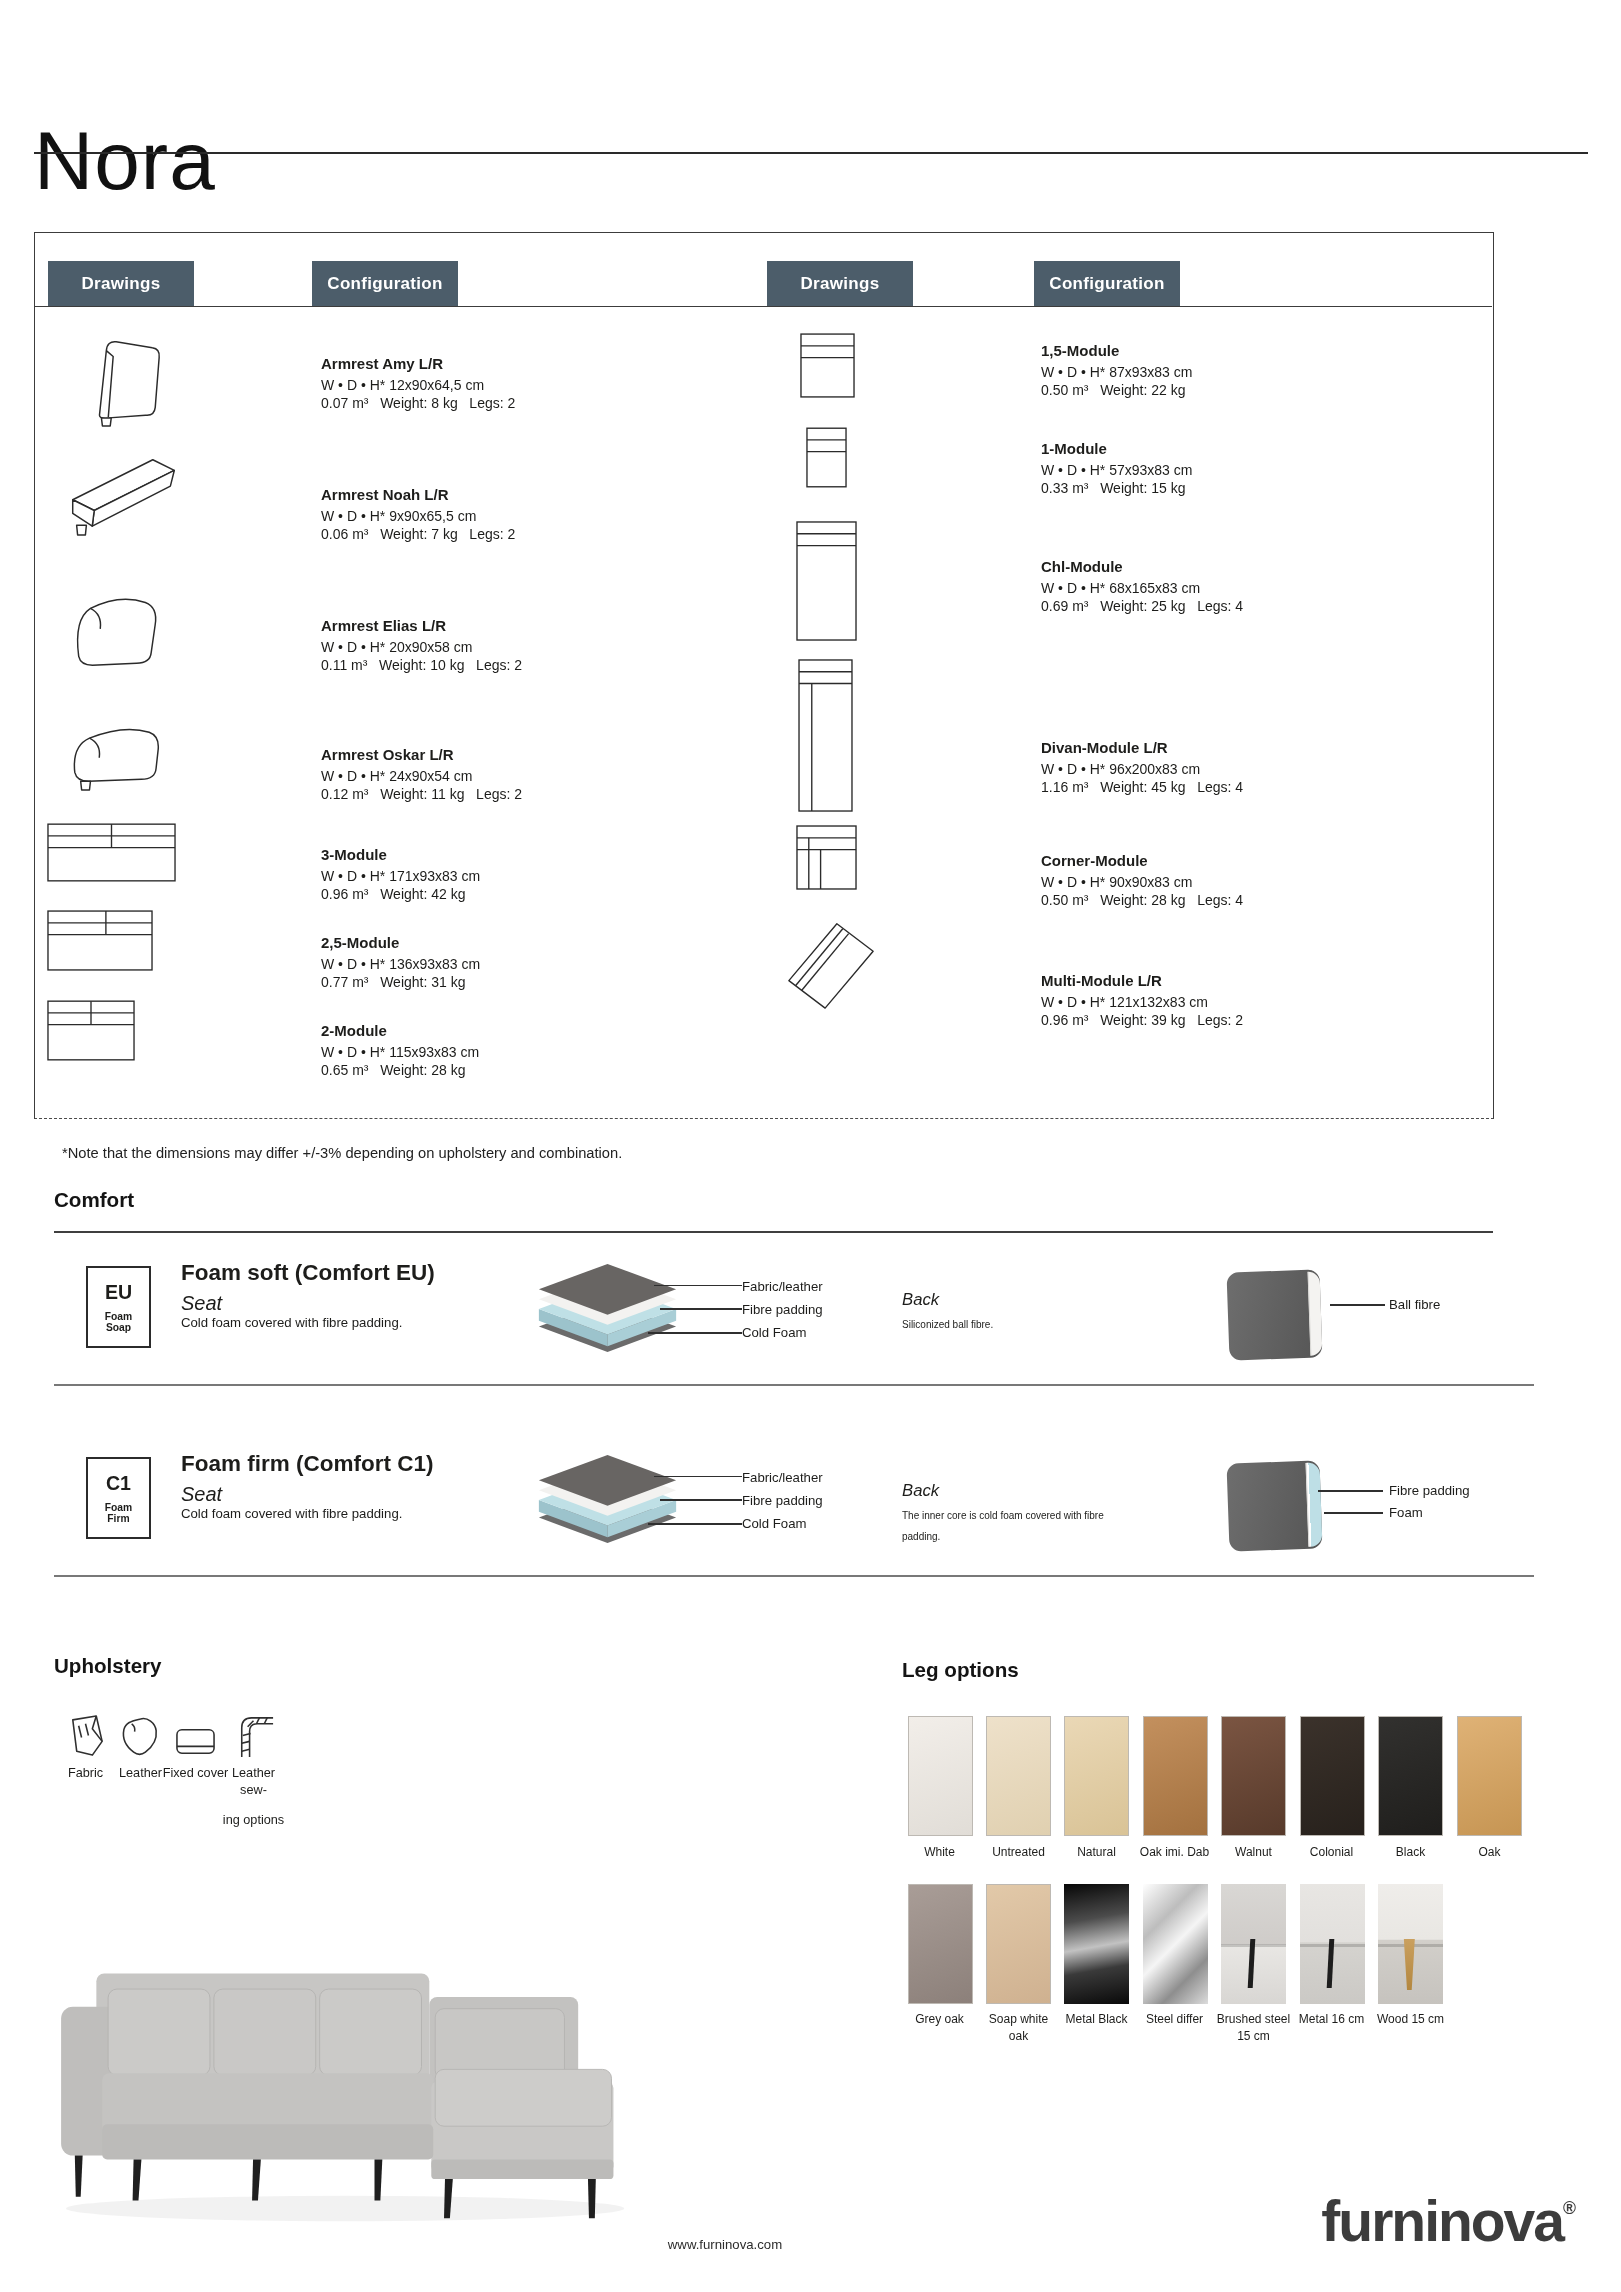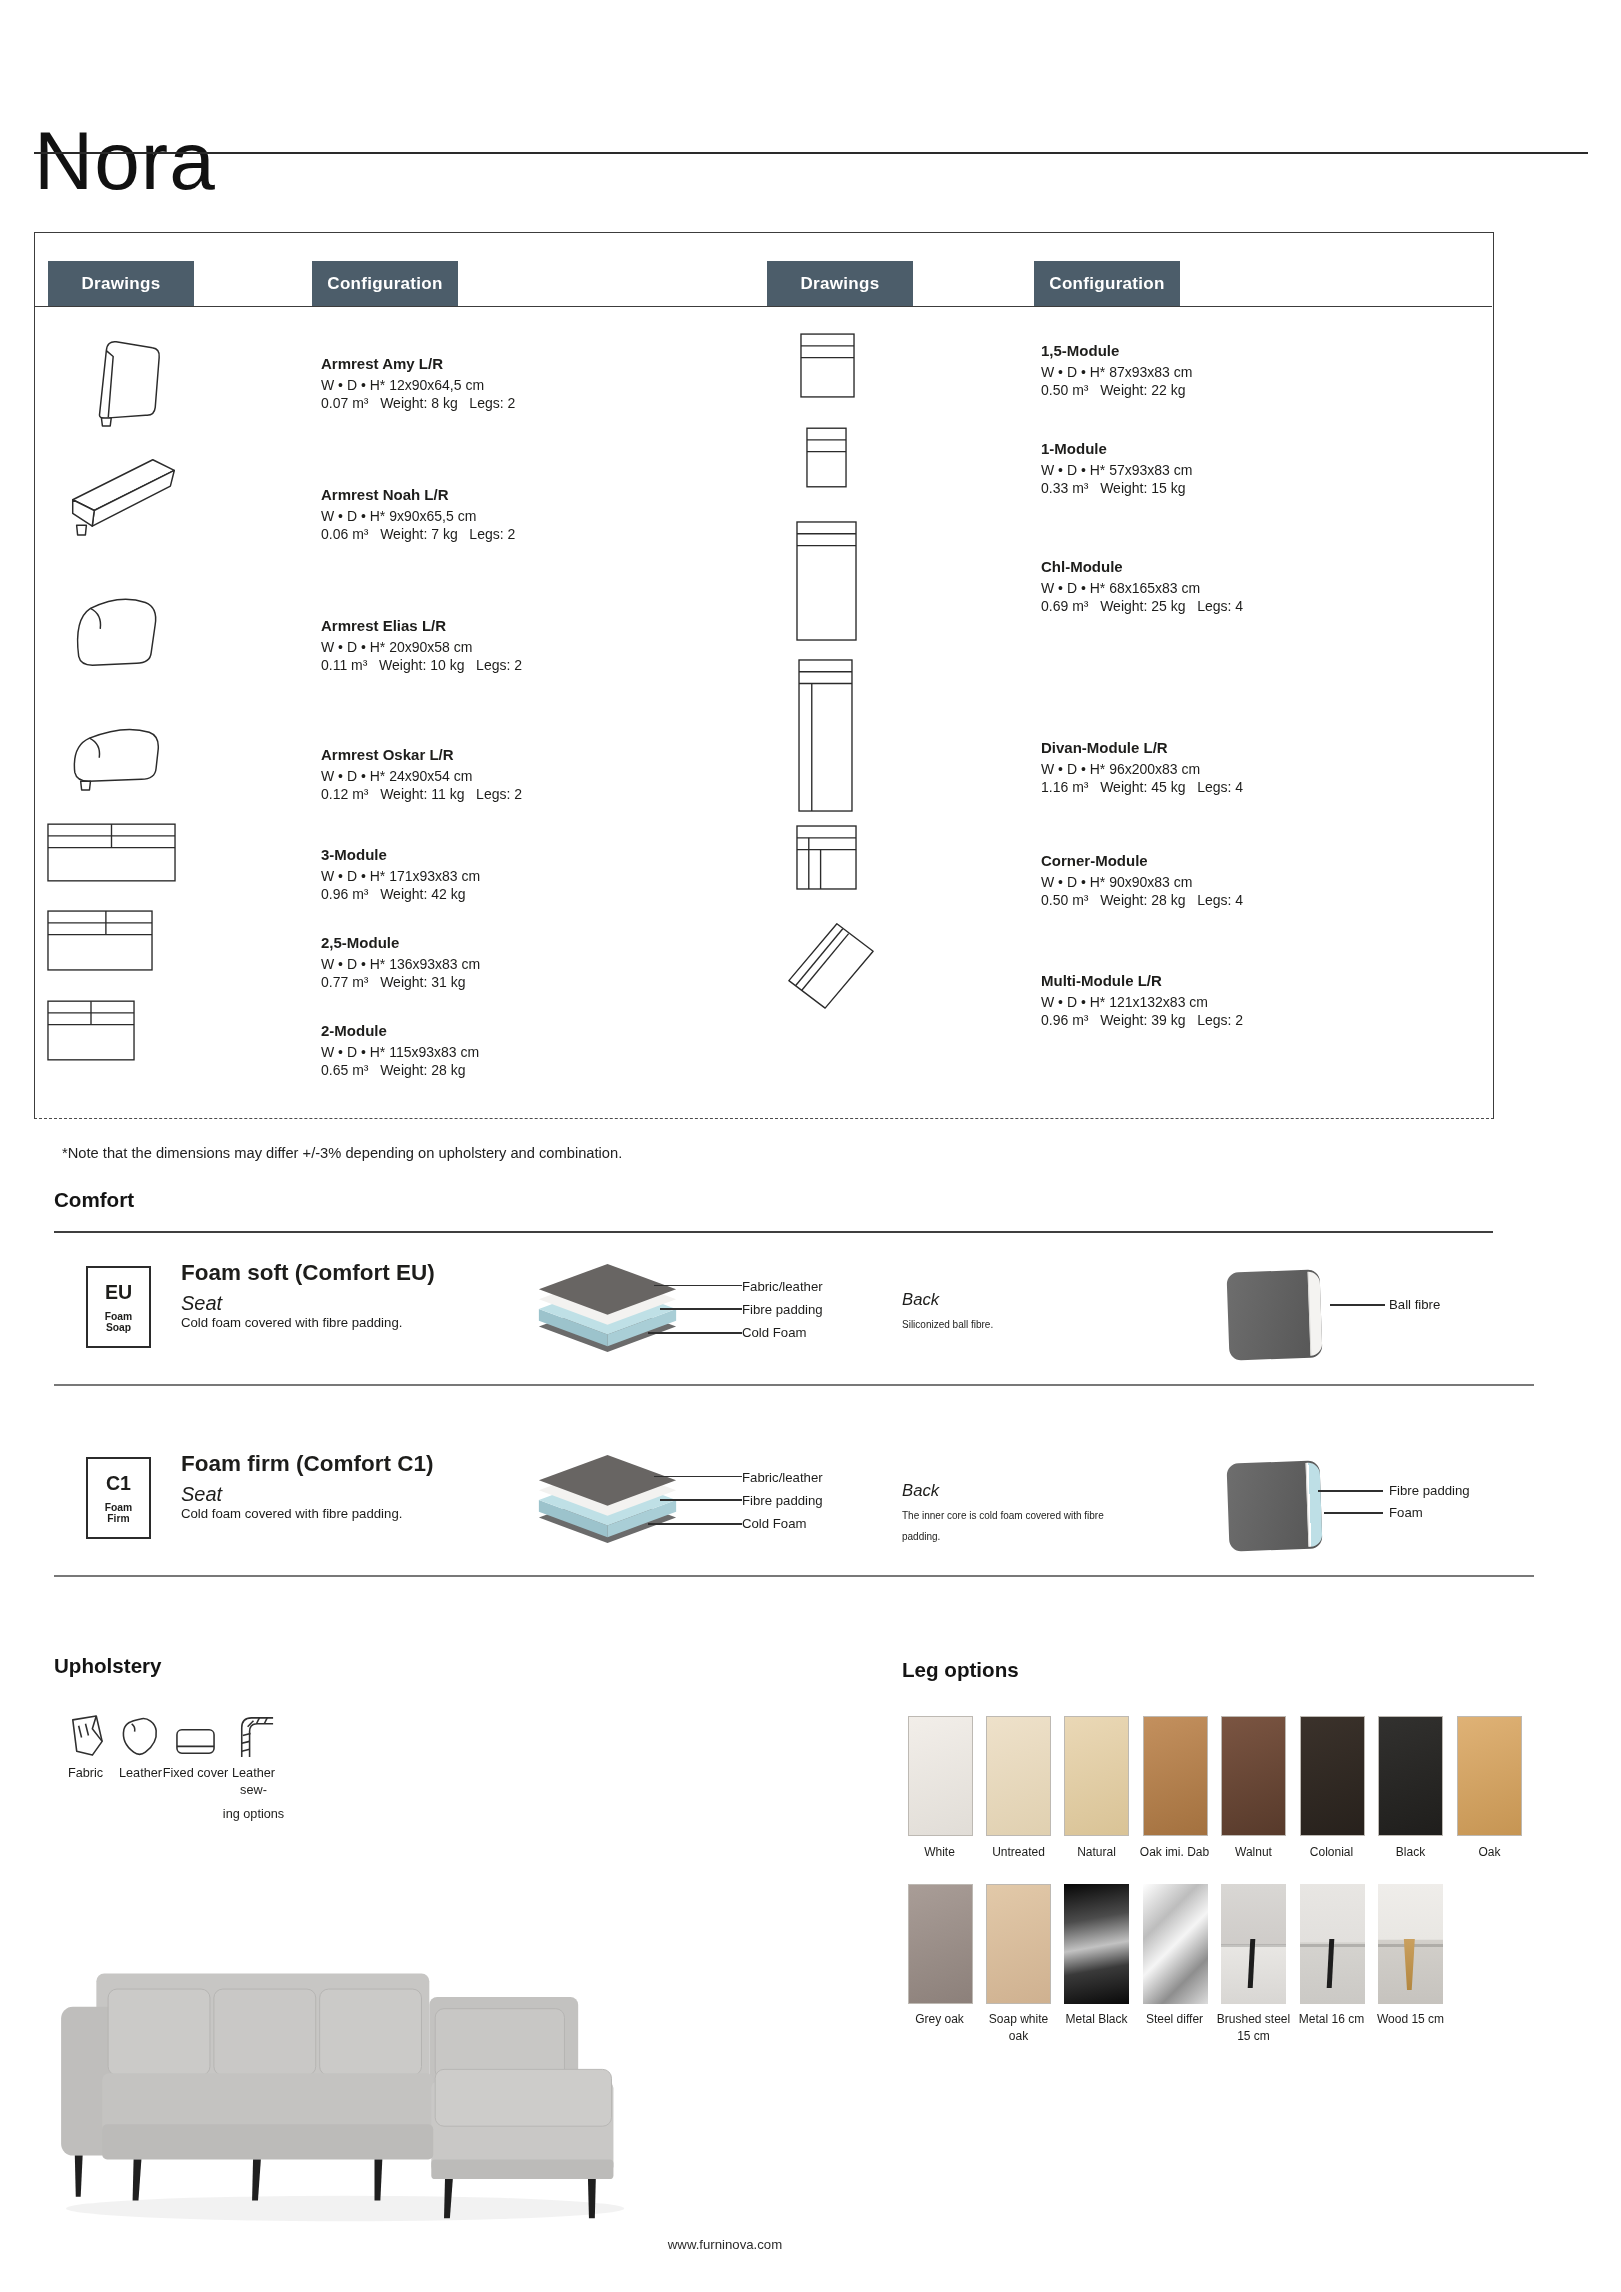--- a/index.html
+++ b/index.html
@@ -342,21 +342,21 @@
             <path d="M20,48 L20,22 Q20,14 28,14 L44,14"></path>
             <line x1="12" y1="42" x2="20" y2="40"></line>
             <line x1="12" y1="34" x2="20" y2="32"></line>
             <line x1="13" y1="26" x2="21" y2="24"></line>
             <line x1="18" y1="17" x2="24" y2="11"></line>
             <line x1="27" y1="14" x2="30" y2="8"></line>
             <line x1="35" y1="14" x2="38" y2="8"></line>
           </svg>
         </div>
         <div class="uph-label">Leather sew-</div>
-        <div class="uph-label" style="margin-top: 8px;">ing options</div>
+        <div class="uph-label" style="margin-top: 14px;">ing options</div>
       </div>
     </div>
 
   <div class="sec-h" style="left:902px;top:1658px">Leg options</div>
   <div id="legs">
       <div class="swatch" style="left: 908px; top: 1716px; background: linear-gradient(160deg, rgb(242, 238, 233), rgb(225, 221, 215));"></div>
       <div class="leg-label" style="left: 876px; top: 1844px;">White</div>
       <div class="swatch grain" style="left: 986px; top: 1716px; background: linear-gradient(160deg, rgb(238, 225, 202), rgb(224, 208, 176));"></div>
       <div class="leg-label" style="left: 955px; top: 1844px;">Untreated</div>
       <div class="swatch grain" style="left: 1064px; top: 1716px; background: linear-gradient(160deg, rgb(234, 216, 182), rgb(217, 195, 150));"></div>
@@ -416,15 +416,16 @@
       <path d="M24,214 L32,214 L30,256 L25,256 Z" fill="#1f1f1f"></path>
       <path d="M84,218 L92,218 L89,260 L83,260 Z" fill="#1f1f1f"></path>
       <path d="M206,218 L214,218 L211,260 L205,260 Z" fill="#1f1f1f"></path>
       <path d="M330,218 L338,218 L336,260 L330,260 Z" fill="#1f1f1f"></path>
       <path d="M402,238 L410,238 L407,278 L401,278 Z" fill="#1f1f1f"></path>
       <path d="M548,238 L556,238 L555,278 L549,278 Z" fill="#1f1f1f"></path>
     </svg>
   </div>
 
   <div class="footer-url">www.furninova.com</div>
+  <div class="brand"><span>furninova</span><sup>®</sup></div>
 
 </div>
 
 
 </body></html>

